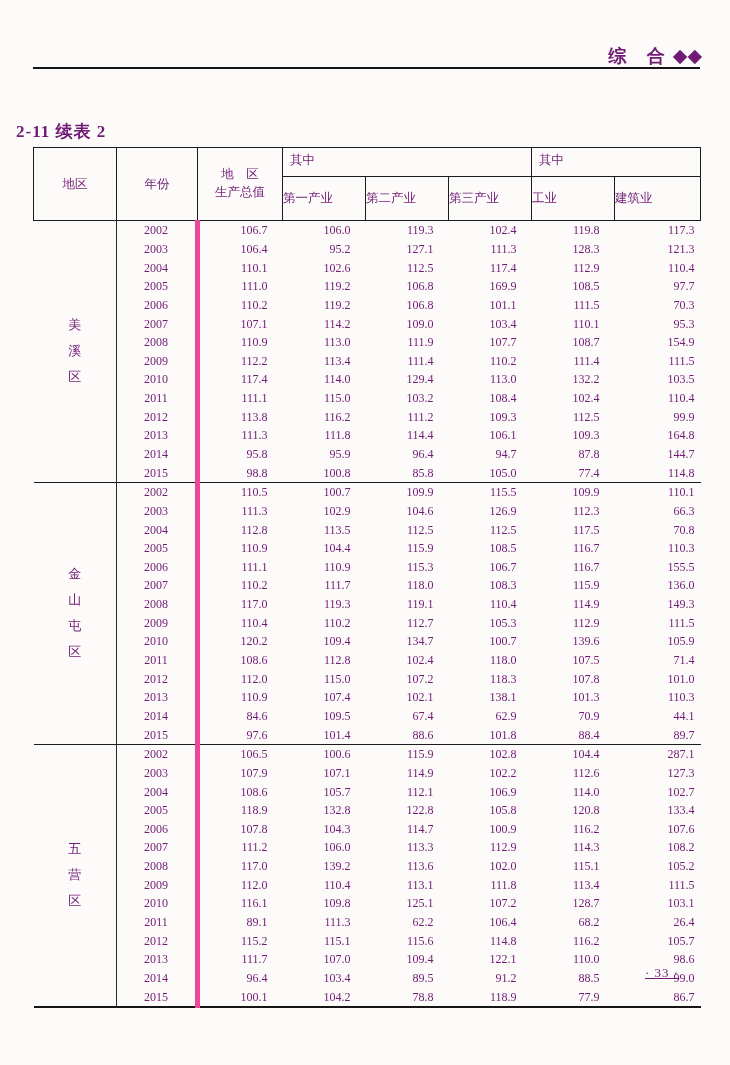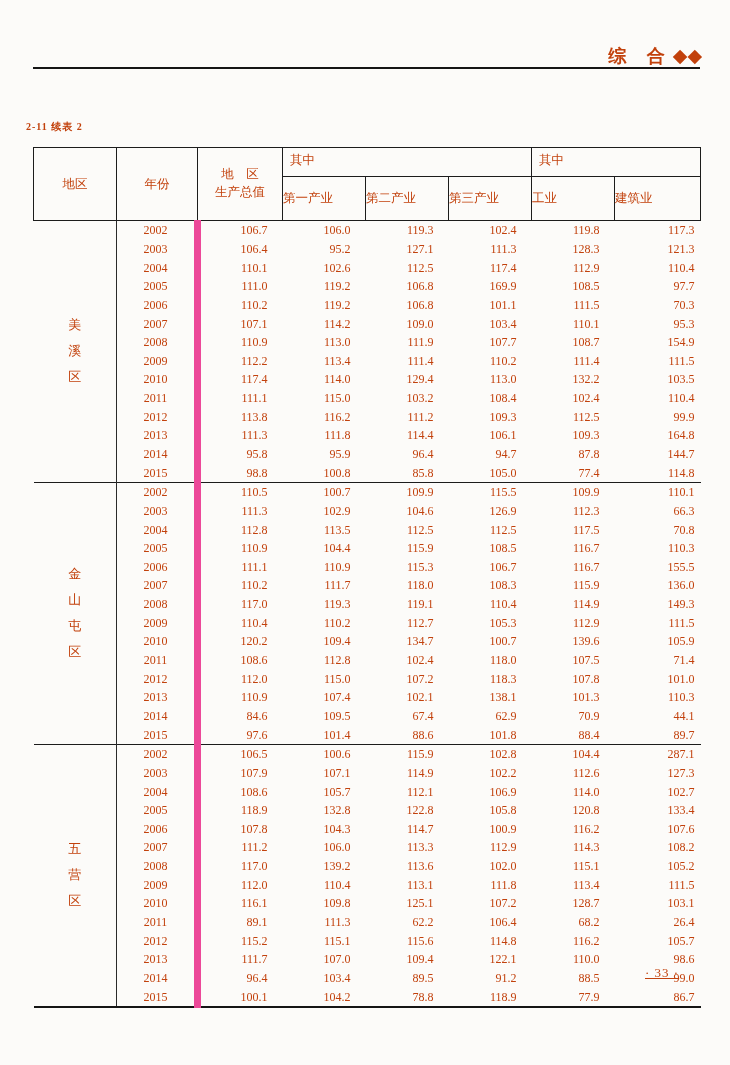--- a/index.html
+++ b/index.html
@@ -5,21 +5,21 @@
   html, body { margin: 0; padding: 0; }
   body {
     width: 730px; height: 1065px;
     background: #e9e9e9;
     font-family: "Liberation Serif", "DejaVu Serif", serif;
   }
   .page {
     position: relative;
     width: 730px; height: 1065px;
     background: #fcfbf9;
-    color: #c2410c;
+    color: #701a75;
     overflow: hidden;
   }
   .header-right {
     position: absolute;
     top: 44px; right: 28px;
     font-size: 18px;
     font-weight: bold;
     letter-spacing: 8px;
     white-space: nowrap;
   }
@@ -28,22 +28,22 @@
     font-size: 19px;
   }
   .top-rule {
     position: absolute;
     top: 67px; left: 33px;
     width: 667px; height: 2px;
     background: #151515;
   }
   .caption {
     position: absolute;
-    top: 120px; left: 26px;
-    font-size: 10px;
+    top: 120px; left: 16px;
+    font-size: 17px;
     font-weight: bold;
     letter-spacing: 1px;
   }
   .table-wrap {
     position: absolute;
     top: 147px; left: 33px;
     width: 667px;
   }
   table {
     border-collapse: collapse;
@@ -68,21 +68,21 @@
   .gdp-head div { line-height: 1.45; text-align: center; font-family: Liberation Mono, monospace; }
   tbody td {
     font-size: 12px;
     height: 18.65px;
     padding: 0;
     line-height: 1;
   }
   td.year-cell {
     text-align: center;
     border-left: 1px solid #2a2a2a;
-    border-right: 7px solid #ec4899;
+    border-right: 5px solid #ec4899;
   }
   td.value-cell { text-align: right; padding-right: 15px; }
   td.value-cell:last-child { padding-right: 6px; }
   td.region-cell {
     text-align: center;
     vertical-align: middle;
     font-size: 13px;
   }
   td.region-cell div { line-height: 2.0; }
   tr.block-start td { border-top: 1.5px solid #1c1c1c; }

